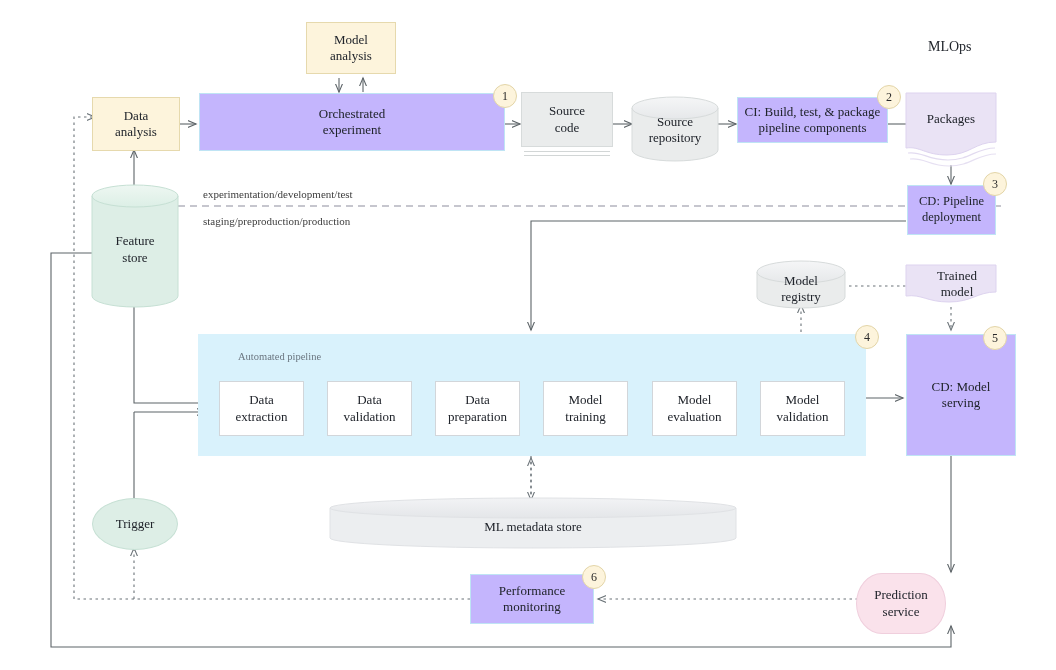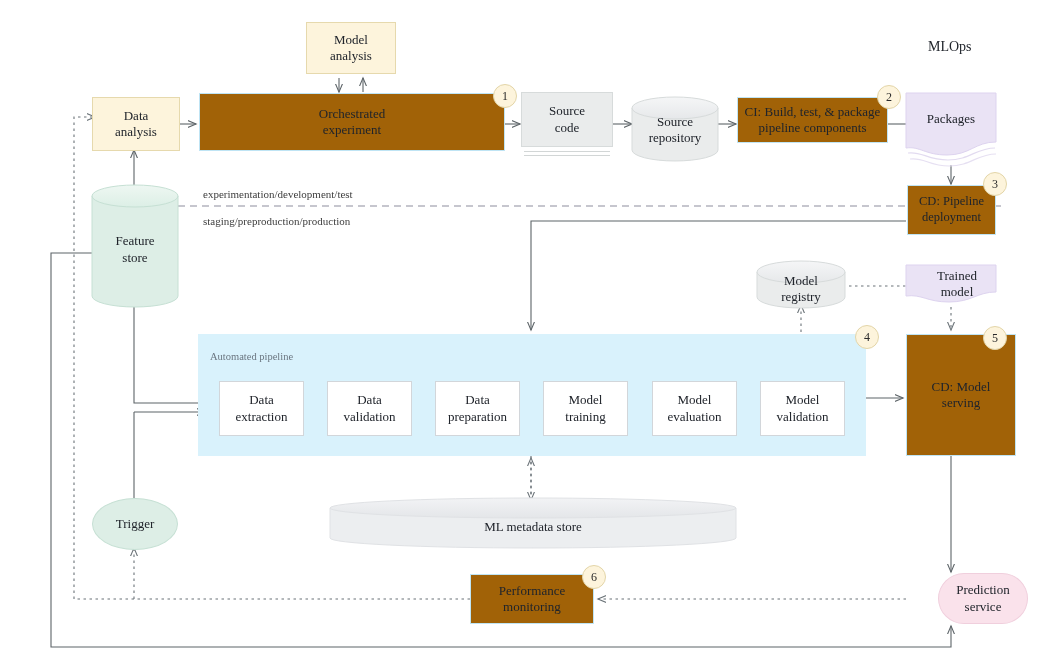--- a/index.html
+++ b/index.html
@@ -33,30 +33,31 @@
     z-index:3;
   }
   .node .lbl{ display:block; padding:0 4px; }
 
   
   .rect-cream{
     background:#fdf4dc;
     border:1px solid #e6d9ad;
   }
   .rect-blue{
-    background:#a16207;
+    background:#c4b5fd;
     border:1px solid #bfe4f4;
   }
   .rect-white{
     background:#ffffff;
     border:1px solid #d2d6da;
   }
   .band-blue{
     background:#d9f2fc;
     border:none;
+    padding-left:28px;
   }
   .pill-pink{
     background:#fae2eb;
     border:1px solid #f0cfdd;
     border-radius:26px/50%;
   }
   .ellipse-green{
     background:#ddeee6;
     border:1px solid #c6e0d4;
     border-radius:50%;
@@ -342,18 +343,18 @@
   <div class="node ellipse-green" style="left:92px;top:498px;width:86px;height:52px;">
     <span class="lbl">Trigger</span>
   </div>
 
   <div class="node rect-blue" style="left:470px;top:574px;width:124px;height:50px;">
     <span class="lbl" style="white-space:pre-line;">Performance
 monitoring</span>
   </div>
   <div class="badge" style="left:582px;top:565px;">6</div>
 
-  <div class="node pill-pink" style="left:938px;top:573px;width:90px;height:51px;">
+  <div class="node pill-pink" style="left:856px;top:573px;width:90px;height:61px;">
     <span class="lbl" style="white-space:pre-line;">Prediction
 service</span>
   </div>
 
 </div>
 
 </body></html>

